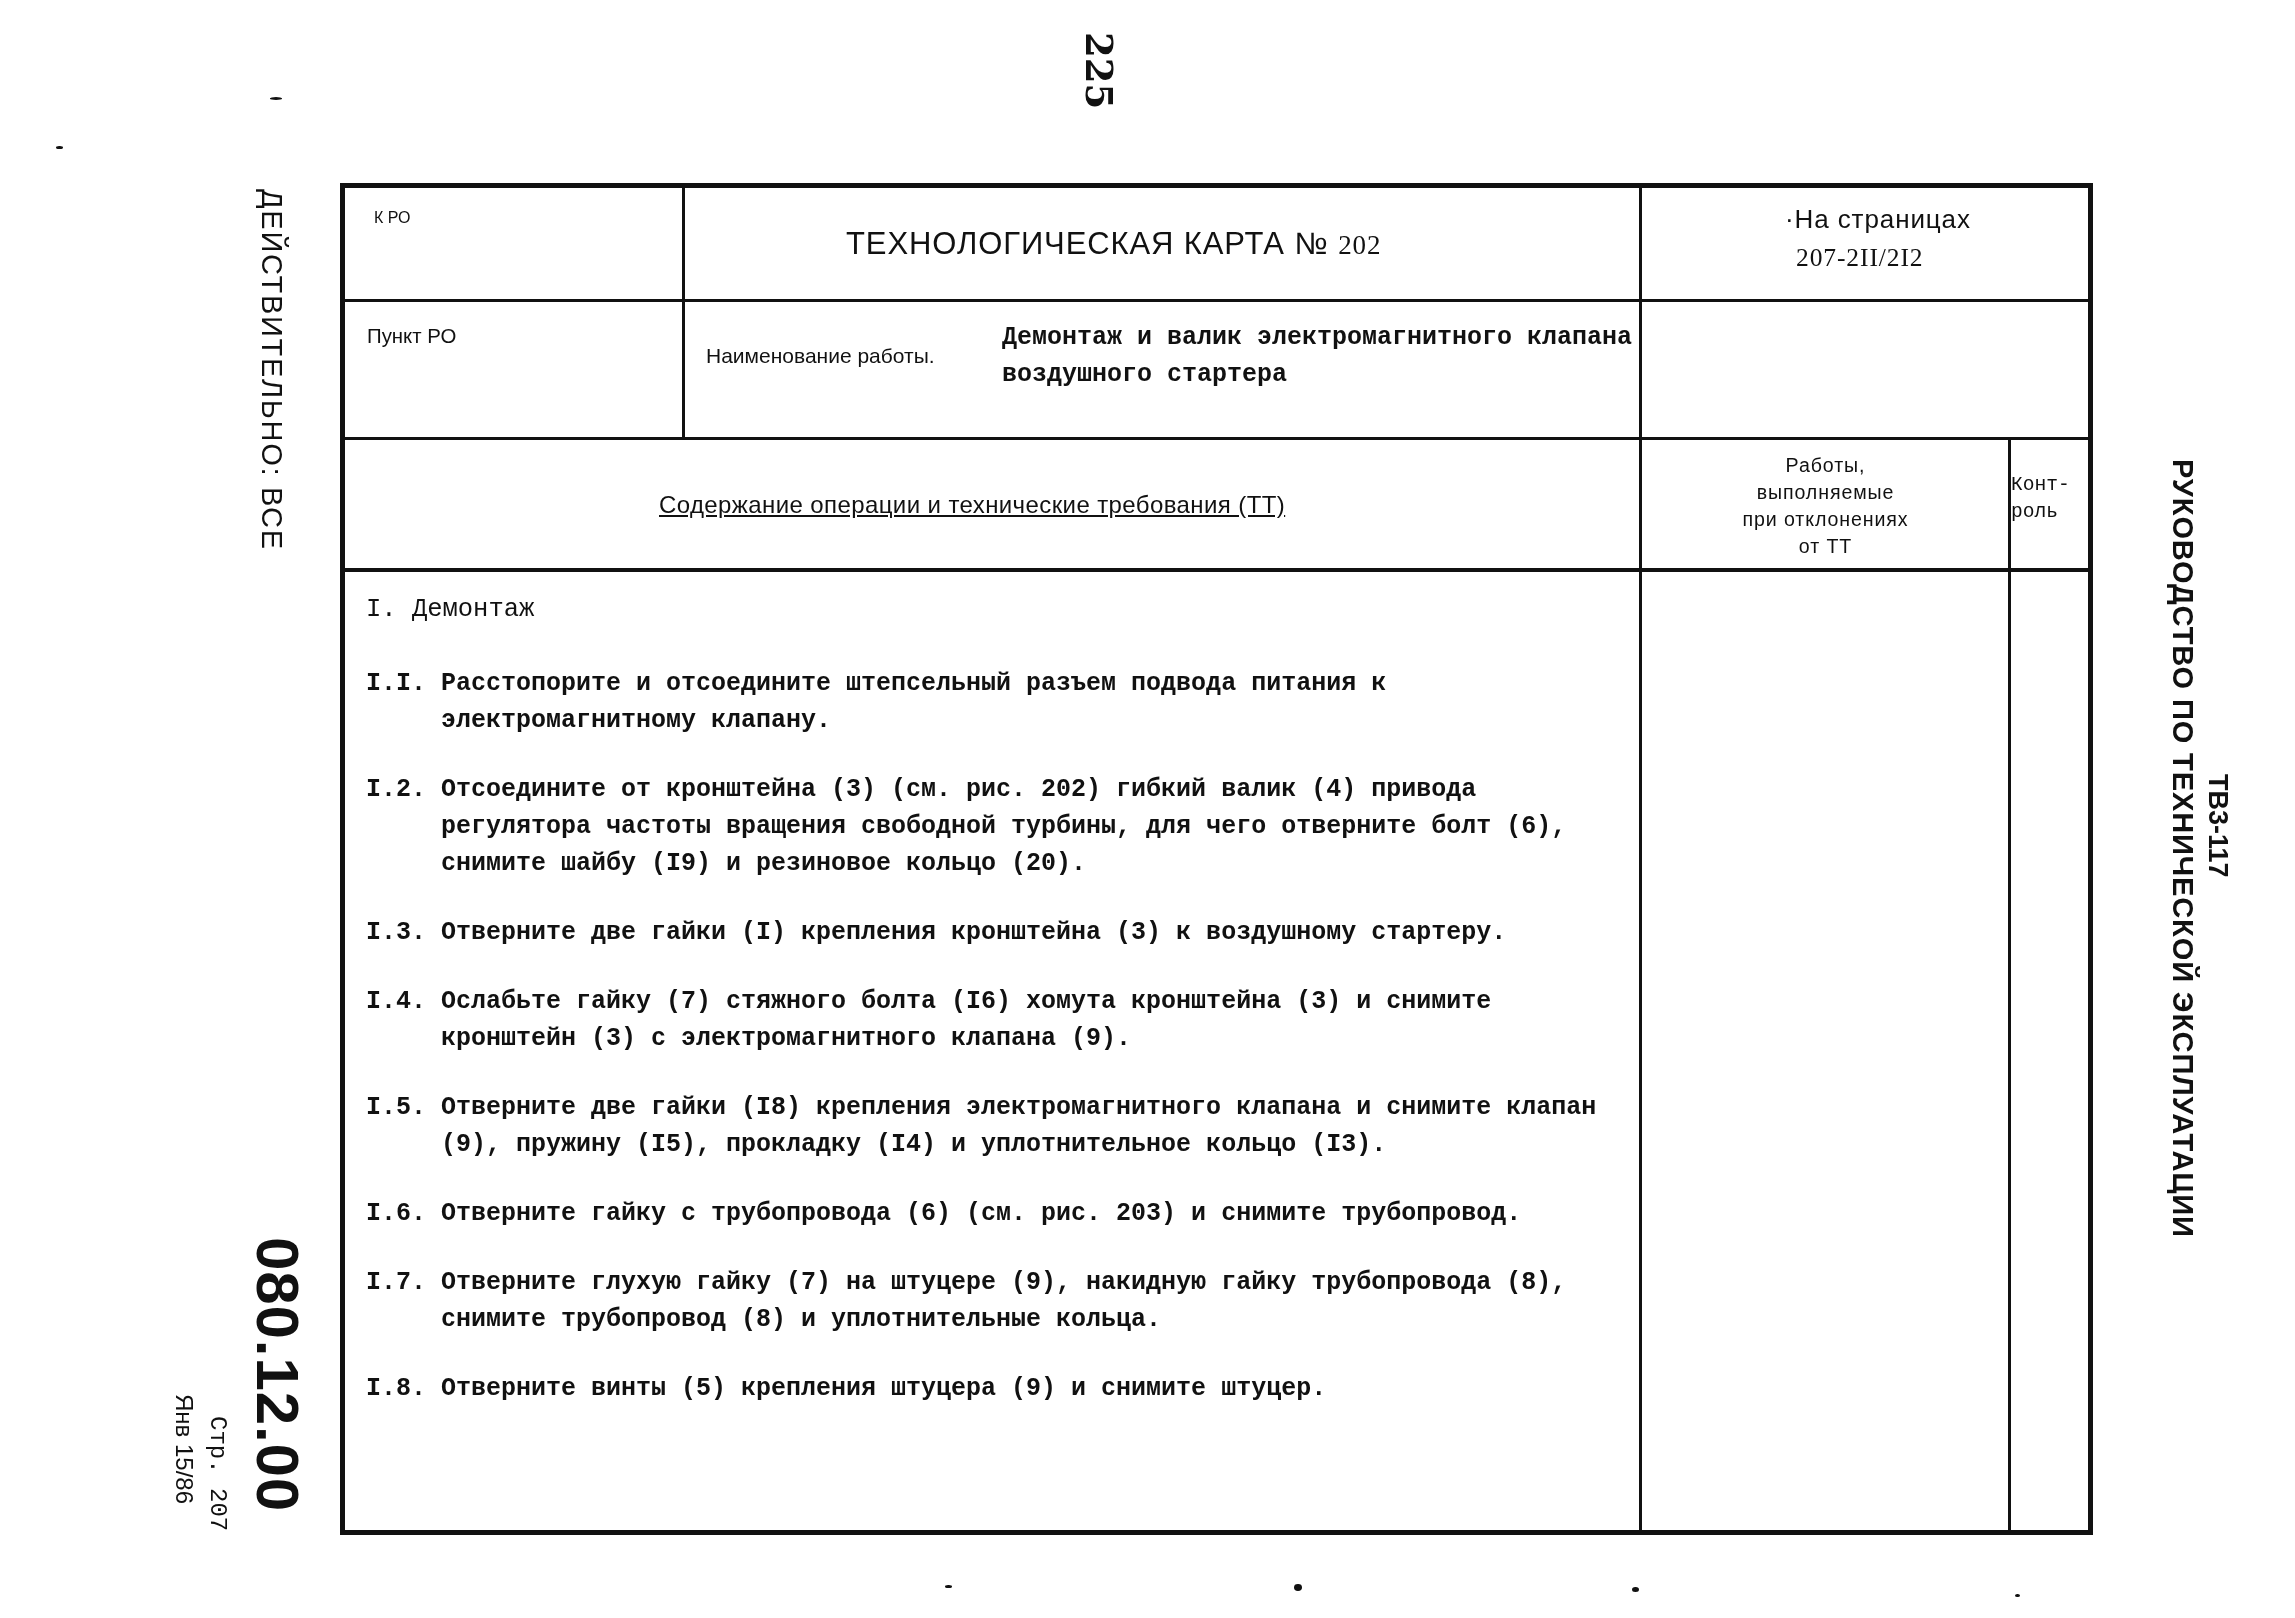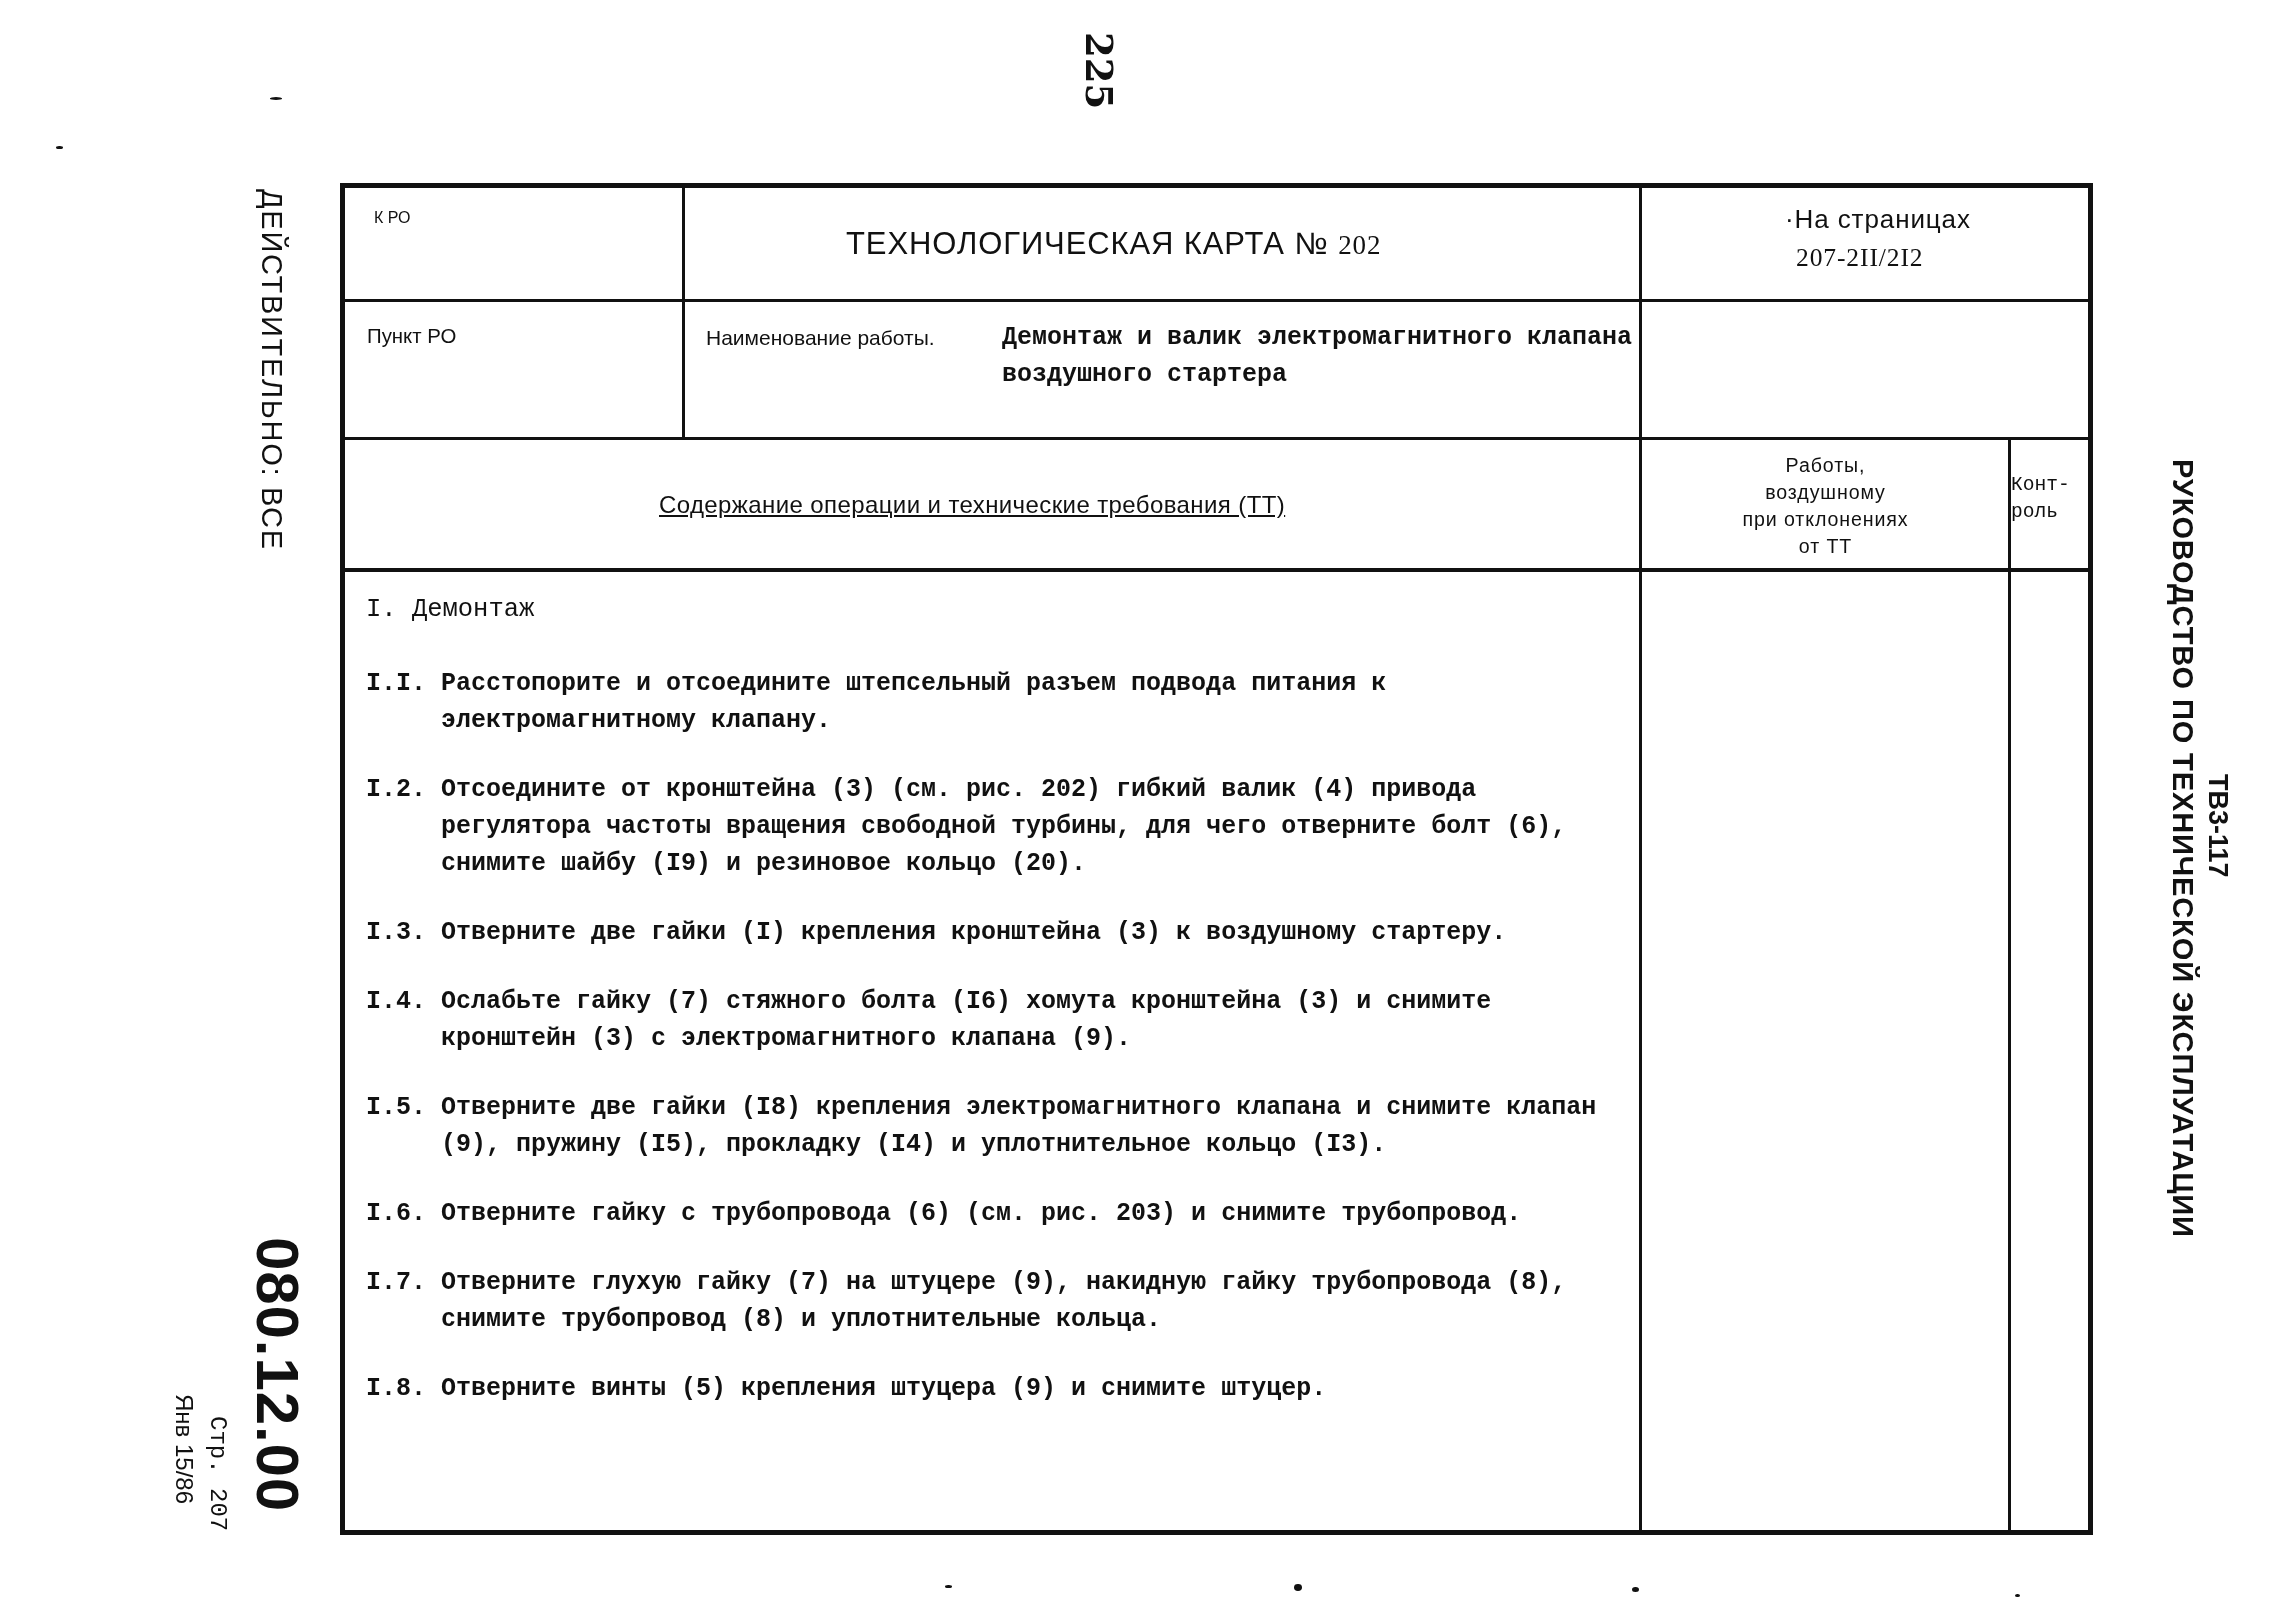--- a/index.html
+++ b/index.html
@@ -28,21 +28,21 @@
   .vline { position:absolute; background:#111; }
 
   .cell-text { position:absolute; }
   .k-ro { left:374px; top:209px; font-size:16px; }
   .title { left:846px; top:226px; font-size:31px; letter-spacing:0.9px; }
   .title .num { font-family:"Liberation Serif", serif; font-size:27px; }
   .pages-label { left:1785px; top:204px; font-size:26px; letter-spacing:0.9px; }
   .pages-val { left:1796px; top:243px; font-size:25.5px; font-family:"Liberation Serif", serif; letter-spacing:0.9px; }
 
   .punkt { left:367px; top:325px; font-size:20.4px; }
-  .work-label { left:706px; top:326px; font-size:21px; }
+  .work-label { left:706px; top:344px; font-size:21px; }
   .work-name { left:1002px; top:319px; font-size:25px; font-weight:bold; line-height:37px; }
   .work-name .l2 { display:block; padding-left:0; }
 
   .content-hdr { left:659px; top:491px; font-size:24px; letter-spacing:0.4px;text-decoration:underline; }
   .dev-hdr { left:1641px; top:452px; width:369px; text-align:center; font-size:19.6px; line-height:27px; letter-spacing:0.9px; }
   .ctrl-hdr { left:2011px; top:472px; width:72px; font-size:19.6px; line-height:27px;font-family:Liberation Mono, monospace; }
 
   .body { position:absolute; left:366px; top:595px; width:1258px; }
   .section { font-size:25.5px; font-weight:normal; margin-bottom:41px; }
   .item { display:flex; font-size:25px; line-height:37px; margin-bottom:32px; font-weight:bold; }
@@ -85,21 +85,21 @@
 <div class="cell-text sans punkt">Пункт РО</div>
 <div class="cell-text sans work-label">Наименование работы.</div>
 <div class="cell-text mono work-name">
   <span class="l1">Демонтаж и валик электромагнитного клапана</span>
   <span class="l2" style="padding-left:0;">воздушного стартера</span>
 </div>
 
 <div class="cell-text sans content-hdr">Содержание операции и технические требования (ТТ)</div>
 <div class="cell-text sans dev-hdr">
   <div>Работы,</div>
-  <div>воздушному</div>
+  <div>выполняемые</div>
   <div>при отклонениях</div>
   <div>от ТТ</div>
 </div>
 <div class="cell-text sans ctrl-hdr">
   <div>Конт-</div>
   <div>роль</div>
 </div>
 
 <div class="body mono">
   <div class="section">I. Демонтаж</div>

